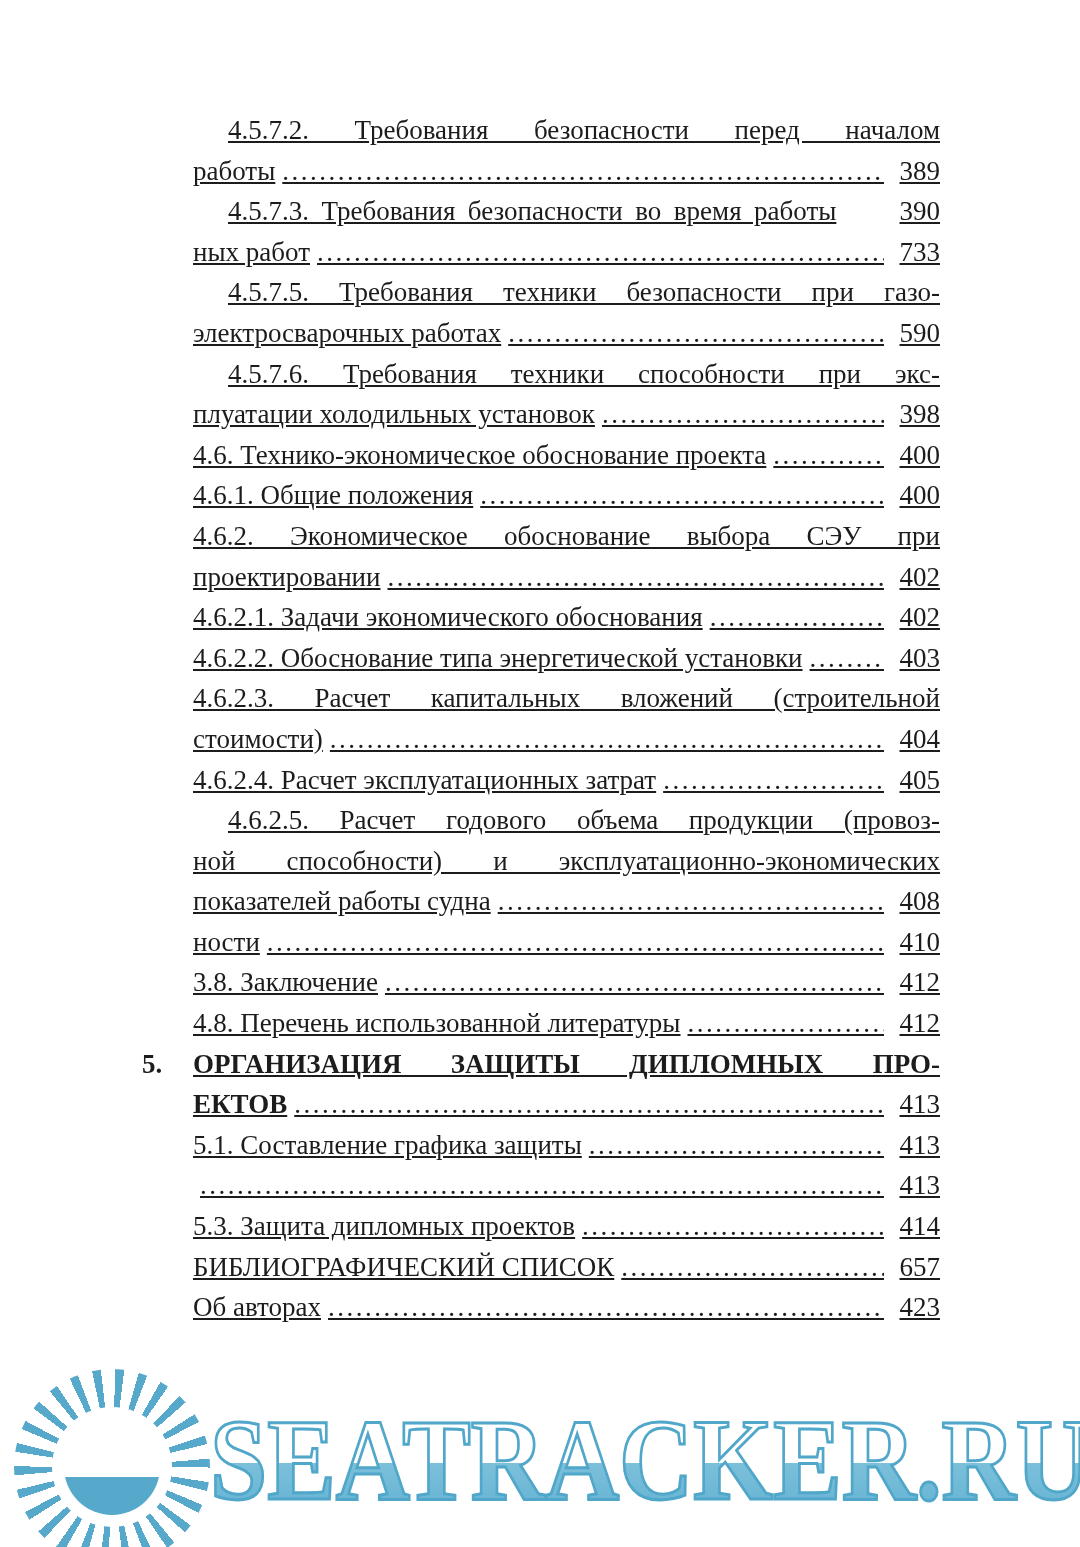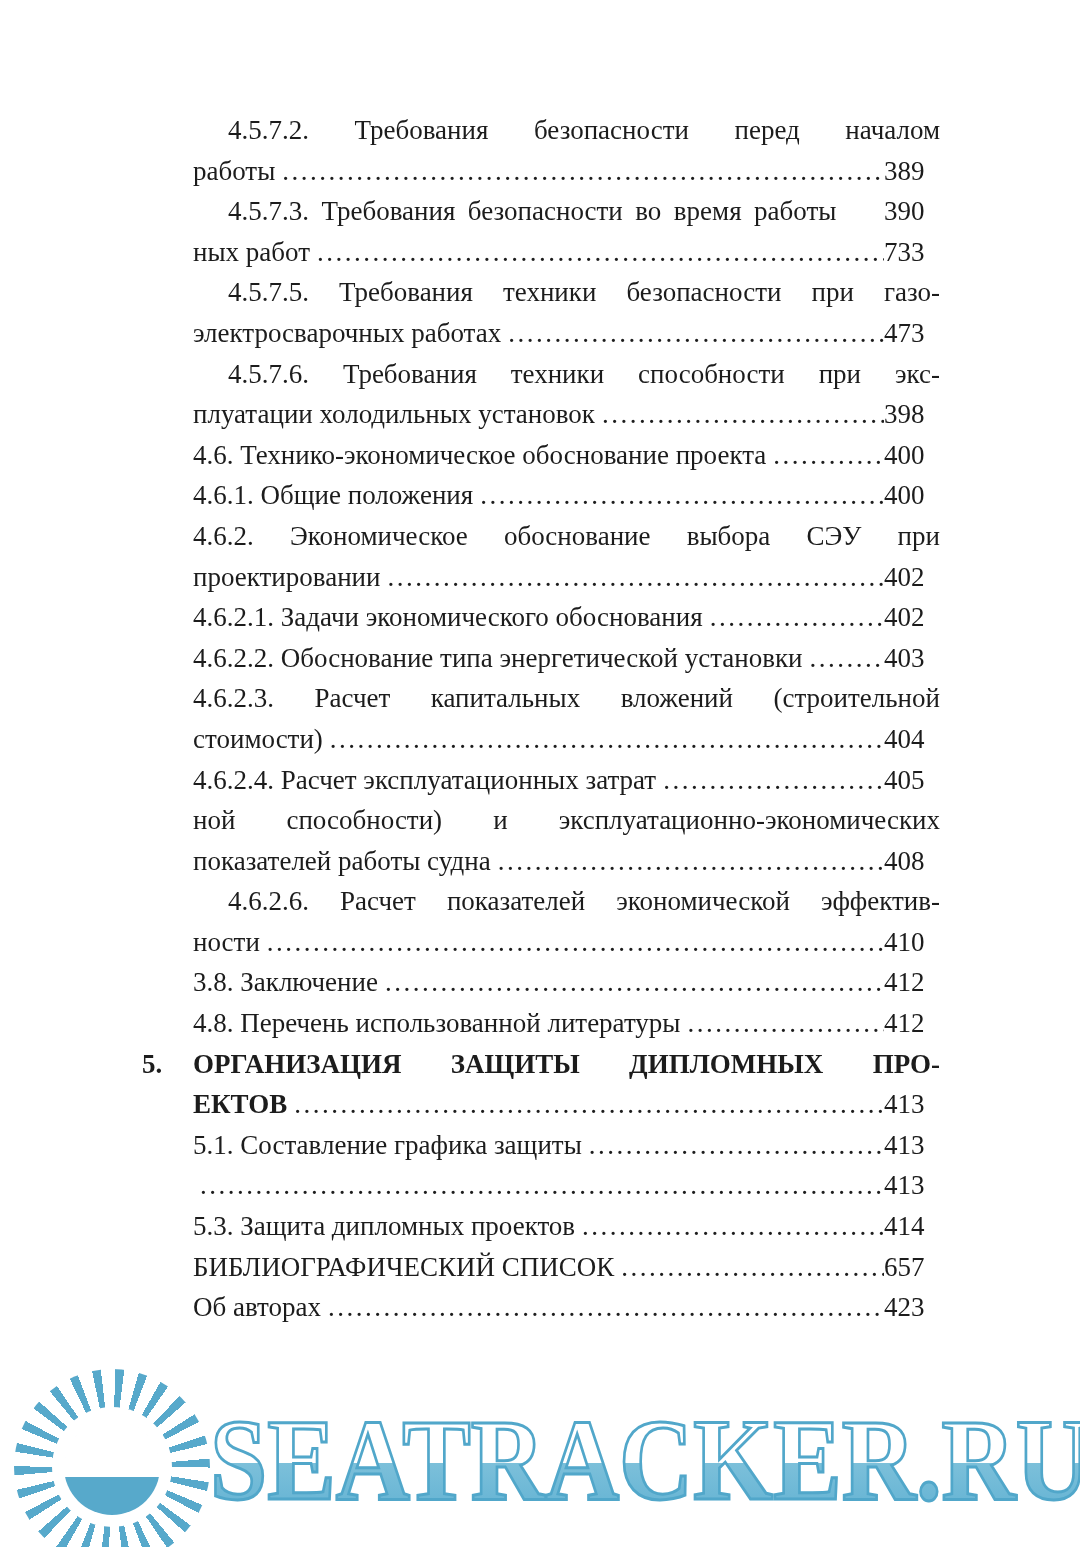--- a/index.html
+++ b/index.html
@@ -10,30 +10,30 @@
     color:#1c1c1c;
   }
   .page {
     position:relative; width:1080px; height:1547px;
     background:#ffffff; overflow:hidden;
   }
   .toc {
     position:absolute; left:193px; top:110px; width:747px;
     font-size:27px; line-height:40.6px;
   }
-  .entry { position:relative; }
+  .entry { position:relative;text-decoration:underline; }
   .line.just { text-align:justify; text-align-last:justify; }
   .line.indent { padding-left:35px; }
   .line.last { display:flex; align-items:baseline; }
   .txt { flex:none; white-space:nowrap; }
   .leader {
     flex:1 1 auto; min-width:0; overflow:hidden; white-space:nowrap;
     letter-spacing:2.5px; padding:0 4px 0 7px;
   }
-  .pagenum { flex:none; width:56px; text-align:left; }
+  .pagenum { flex:none; width:56px; text-align:right; }
   .entry.chapter .line.just,
   .entry.chapter .txt,
   .entry.chapter .marker { font-weight:bold; }
   .entry.chapter .leader, .entry.chapter .pagenum { font-weight:normal; }
   .marker { position:absolute; left:-51px; top:0; }
   .line.last.stretch .txt {
     flex:1 1 auto; white-space:normal;
     text-align:justify; text-align-last:justify; margin-right:8px;
   }
   
@@ -78,21 +78,21 @@
           <span class="txt">ных работ</span>
           <span class="leader">......................................................................................................................................................</span>
           <span class="pagenum">733</span>
         </div>
       </div>
       <div class="entry">
         <div class="line just indent">4.5.7.5. Требования техники безопасности при газо-</div>
         <div class="line last">
           <span class="txt">электросварочных работах</span>
           <span class="leader">......................................................................................................................................................</span>
-          <span class="pagenum">473</span>
+          <span class="pagenum">590</span>
         </div>
       </div>
       <div class="entry">
         <div class="line just indent">4.5.7.6. Требования техники способности при экс-</div>
         <div class="line last">
           <span class="txt">плуатации холодильных установок</span>
           <span class="leader">......................................................................................................................................................</span>
           <span class="pagenum">398</span>
         </div>
       </div>
@@ -141,29 +141,29 @@
         </div>
       </div>
       <div class="entry">
         <div class="line last">
           <span class="txt">4.6.2.4. Расчет эксплуатационных затрат</span>
           <span class="leader">......................................................................................................................................................</span>
           <span class="pagenum">405</span>
         </div>
       </div>
       <div class="entry">
+        <div class="line just indent">4.6.2.5. Расчет годового объема продукции (провоз-</div>
         <div class="line just">ной способности) и эксплуатационно-экономических</div>
         <div class="line last">
           <span class="txt">показателей работы судна</span>
           <span class="leader">......................................................................................................................................................</span>
           <span class="pagenum">408</span>
         </div>
       </div>
       <div class="entry">
-        <div class="line just indent">4.6.2.6. Расчет показателей экономической эффектив-</div>
         <div class="line last">
           <span class="txt">ности</span>
           <span class="leader">......................................................................................................................................................</span>
           <span class="pagenum">410</span>
         </div>
       </div>
       <div class="entry">
         <div class="line last">
           <span class="txt">3.8. Заключение</span>
           <span class="leader">......................................................................................................................................................</span>

